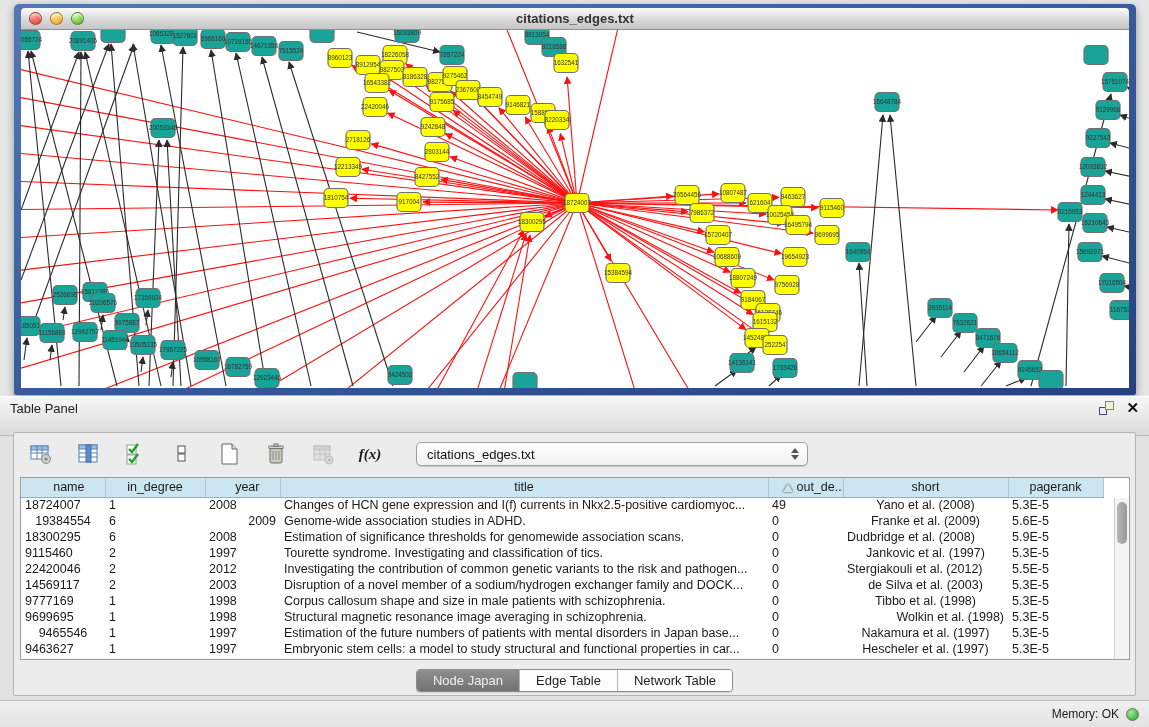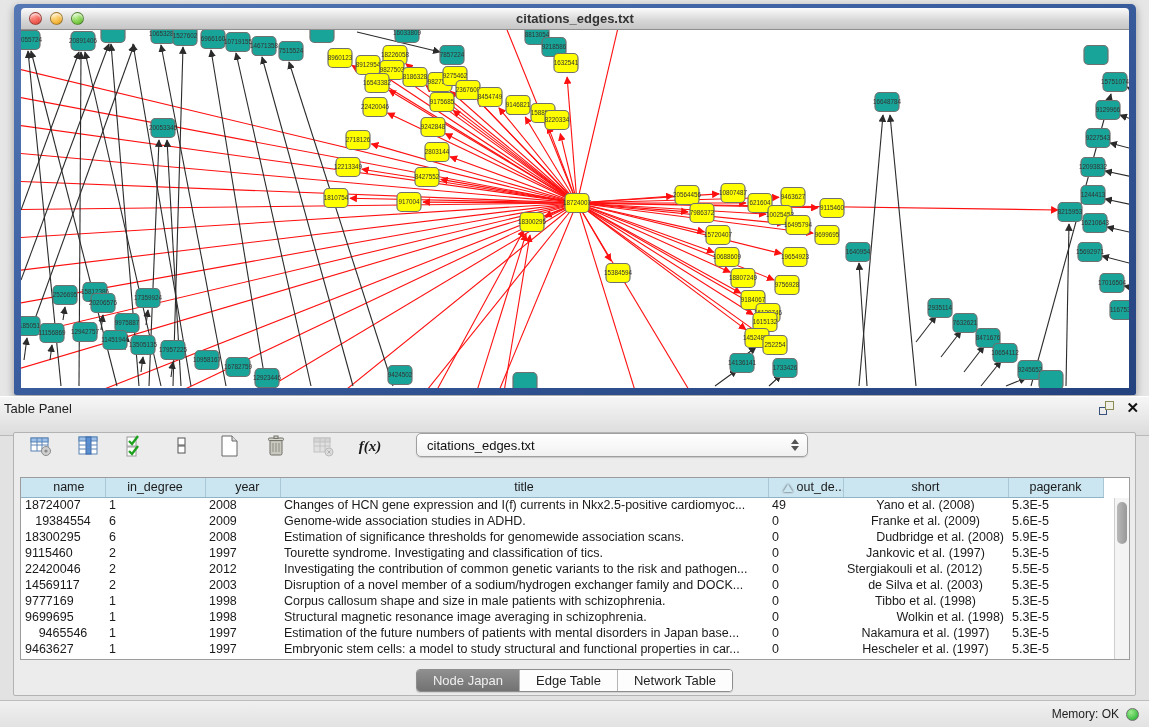--- a/index.html
+++ b/index.html
@@ -23,31 +23,31 @@
   .light.yellow{ background:radial-gradient(circle at 35% 30%, #ffe29a, #f5b73d 60%, #cf8c1e); }
   .light.green { background:radial-gradient(circle at 35% 30%, #c4f3a0, #7ccc46 60%, #4ba02a); }
   .net-canvas { width:1108px; height:358px; background:#fff; overflow:hidden; }
   .net-canvas svg { display:block; }
 
   
   .table-panel { position:absolute; left:0; top:396px; width:1149px; height:331px; background:#e2e2e2; }
   .panel-header { position:relative; height:40px;
     background:linear-gradient(#f6f6f6,#dcdcdc); border-top:1px solid #ffffff;
     border-bottom:1px solid #b9b9b9; font-size:13px; color:#222; line-height:24px;
-    padding-left:4px; }
+    padding-left:10px; }
   .panel-header-icons { position:absolute; right:10px; top:4px; display:flex; gap:12px; align-items:center; }
   .float-icon { position:relative; width:15px; height:14px; cursor:pointer; }
   .float-icon .sq1 { position:absolute; left:0; bottom:0; width:8px; height:8px; border:1.5px solid #37517a; background:transparent; }
   .float-icon .sq2 { position:absolute; right:0; top:0; width:9px; height:9px; border:1.5px solid #8b8b55; background:#efefe6; }
   .close-icon { font-size:15px; font-weight:bold; color:#111; line-height:14px; cursor:pointer; }
 
   .panel-body { position:absolute; left:13px; top:36px; width:1123px; height:264px;
     background:#ececec; border:1px solid #b3b3b3; border-radius:2px; }
 
-  .tp-toolbar { display:flex; align-items:flex-start; height:42px; padding-left:14px; gap:21px; }
+  .tp-toolbar { display:flex; align-items:center; height:42px; padding-left:14px; gap:21px; }
   .tbtn { width:26px; height:26px; display:flex; align-items:center; justify-content:center; cursor:pointer; }
   .fx-label { font-family:"Liberation Serif", serif; font-style:italic; font-weight:bold; font-size:15px; color:#1a1a1a; }
   .combo { margin-left:12px; width:392px; height:24px; background:linear-gradient(#ffffff,#f1f1f1);
     border:1px solid #9f9f9f; border-radius:5px; box-shadow:0 1px 1px rgba(0,0,0,.15);
     display:flex; align-items:center; justify-content:space-between; padding:0 8px 0 10px;
     font-size:13px; color:#111; cursor:pointer; }
   .combo-arrows { display:flex; flex-direction:column; gap:2px; }
   .combo-arrows i { display:block; width:0; height:0; border-left:4px solid transparent; border-right:4px solid transparent; }
   .combo-arrows i.up { border-bottom:5px solid #555; }
   .combo-arrows i.down { border-top:5px solid #555; }
@@ -724,33 +724,33 @@
                 <td style="text-align: left;">1</td>
                 <td style="text-align: left;">2008</td>
                 <td style="text-align: left;">Changes of HCN gene expression and I(f) currents in Nkx2.5-positive cardiomyoc...</td>
                 <td style="text-align: left;">49</td>
                 <td style="text-align: center;">Yano et al. (2008)</td>
                 <td style="text-align: left;">5.3E-5</td>
               </tr>
               <tr>
                 <td style="text-align: center;">19384554</td>
                 <td style="text-align: left;">6</td>
-                <td style="text-align: left; margin-left: 8px;">2009</td>
+                <td style="text-align: right; margin-left: 8px;">2009</td>
                 <td style="text-align: left;">Genome-wide association studies in ADHD.</td>
                 <td style="text-align: left;">0</td>
                 <td style="text-align: center;">Franke et al. (2009)</td>
                 <td style="text-align: left;">5.6E-5</td>
               </tr>
               <tr>
                 <td style="text-align: left;">18300295</td>
                 <td style="text-align: left;">6</td>
                 <td style="text-align: left;">2008</td>
                 <td style="text-align: left;">Estimation of significance thresholds for genomewide association scans.</td>
                 <td style="text-align: left;">0</td>
-                <td style="text-align: right;">Dudbridge et al. (2008)</td>
+                <td style="text-align: left;">Dudbridge et al. (2008)</td>
                 <td style="text-align: left;">5.9E-5</td>
               </tr>
               <tr>
                 <td style="text-align: left;">9115460</td>
                 <td style="text-align: left;">2</td>
                 <td style="text-align: left;">1997</td>
                 <td style="text-align: left;">Tourette syndrome. Investigating and classification of tics.</td>
                 <td style="text-align: left;">0</td>
                 <td style="text-align: center;">Jankovic et al. (1997)</td>
                 <td style="text-align: left;">5.3E-5</td>

